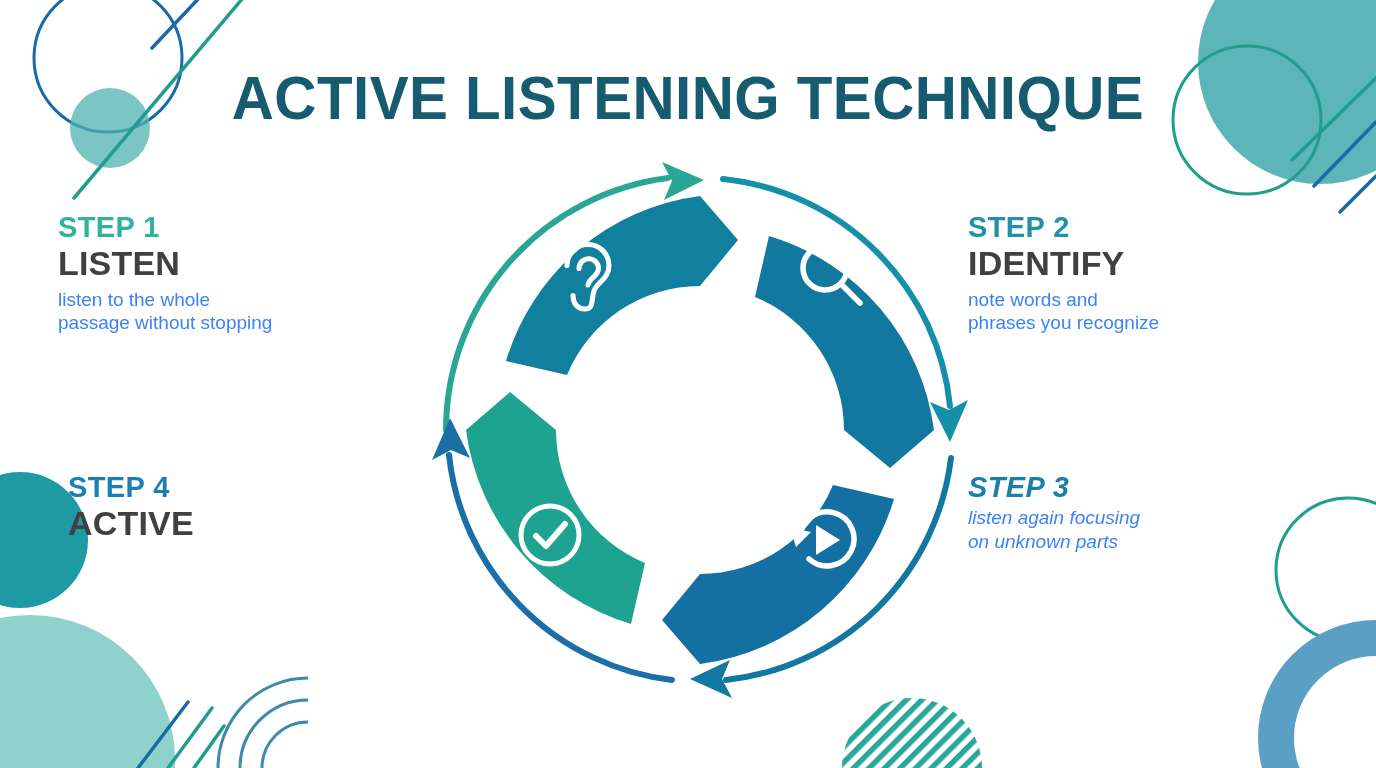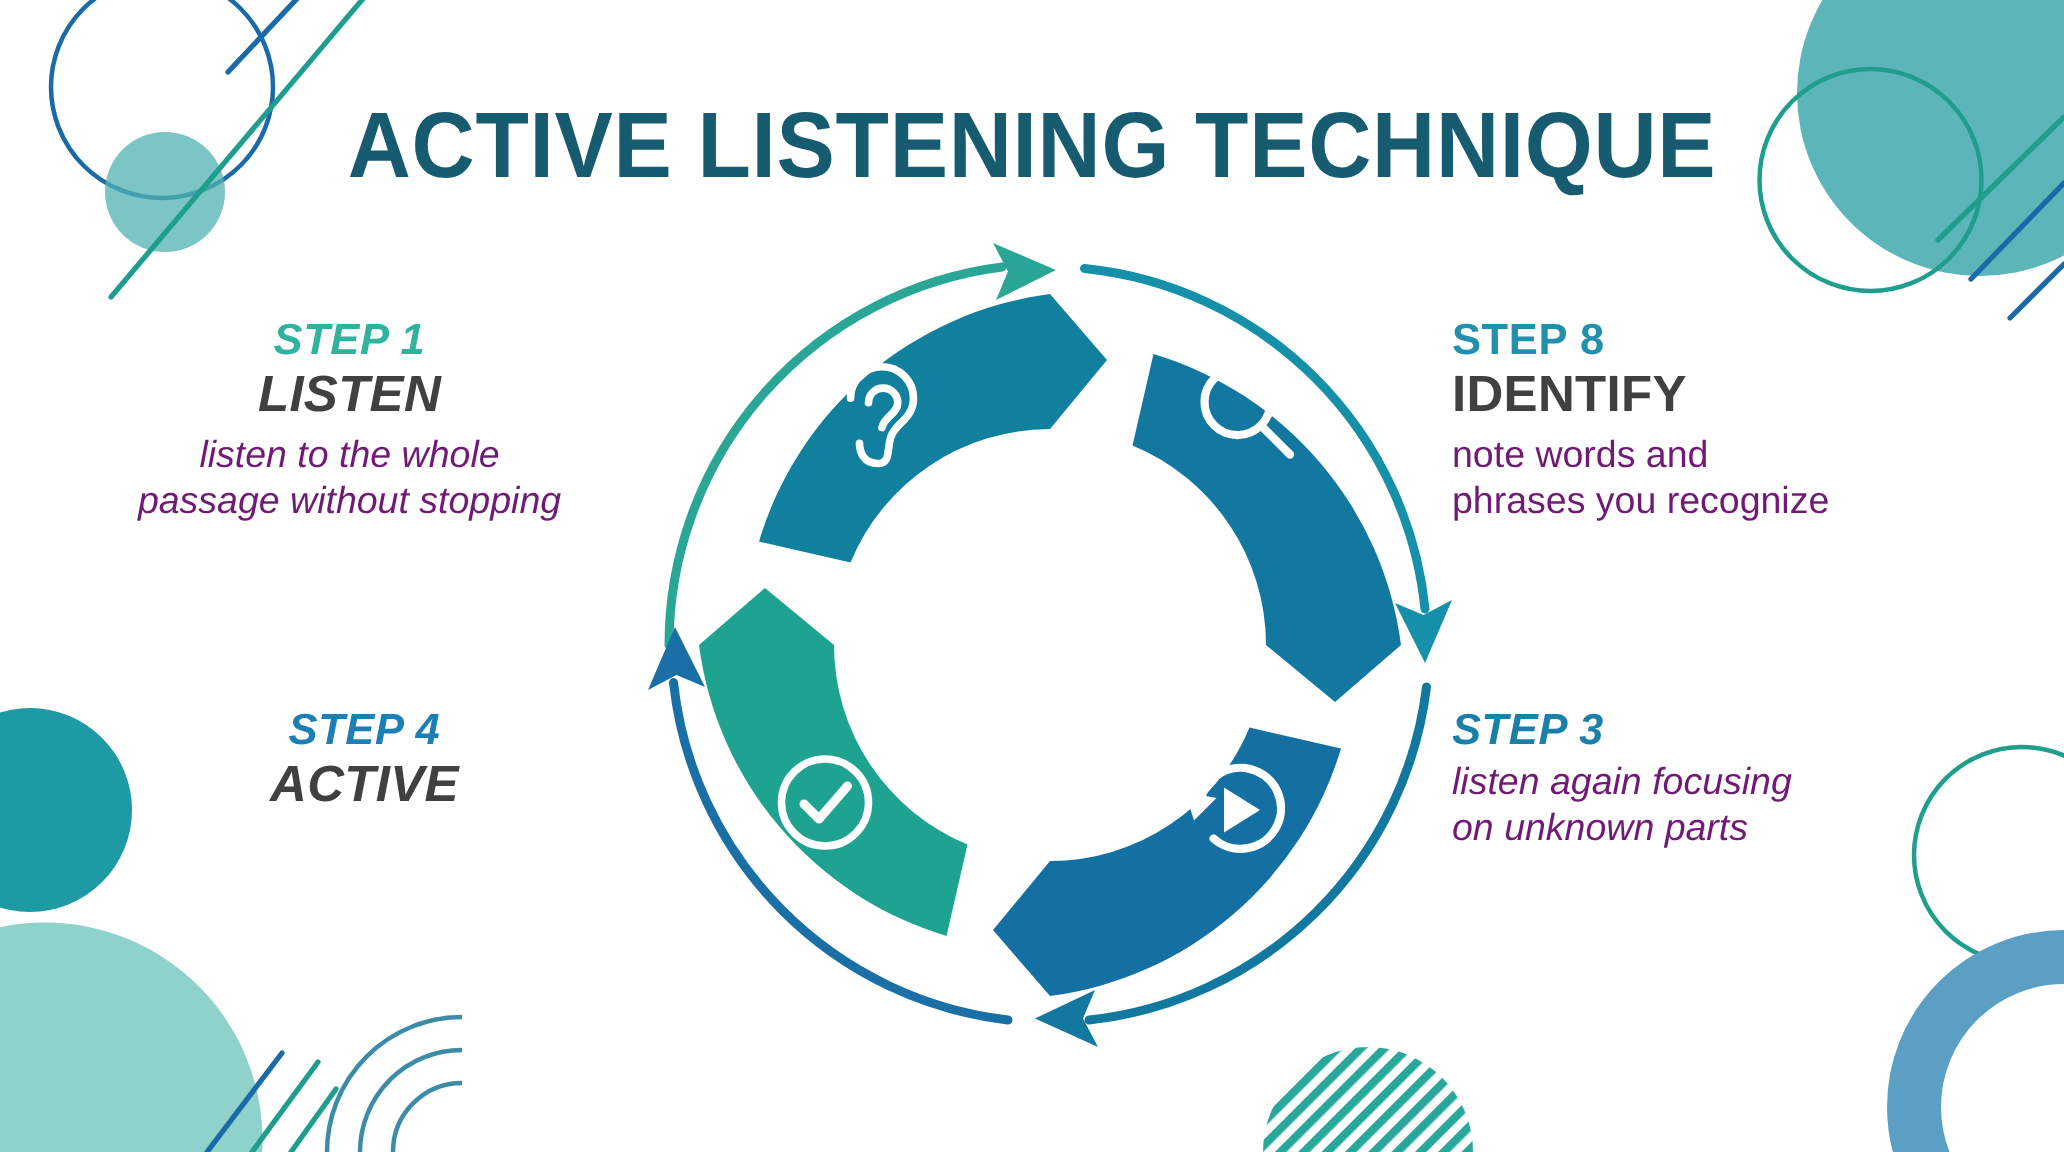--- a/index.html
+++ b/index.html
@@ -36,40 +36,40 @@
     letter-spacing: 0.5px;
     color: #165b70;
     transform: scaleX(0.94);
     transform-origin: 50% 50%;
     white-space: nowrap;
   }
   .step-block {
     position: absolute;
     width: 350px;
   }
-  .step-block.right-align { text-align: center; font-style: italic; }
+  .step-block.right-align { text-align: left; }
   .step-block.left-align  { text-align: left; }
   .step-kicker {
     font-weight: bold;
     font-size: 29px;
     letter-spacing: 0.4px;
     line-height: 1.05;
     margin: 0 0 4px 0;
   }
   .step-title {
     font-weight: bold;
     font-size: 34px;
     letter-spacing: 0.2px;
     color: #404040;
     line-height: 1.05;
     margin: 0 0 6px 0;
   }
   .step-desc {
-    font-size: 25px;
-    color: #701a75;
+    font-size: 19px;
+    color: #3b82f6;
     line-height: 1.22;
     margin: 0;
     white-space: pre-line;
   }
   #step-1 { left: 58px;  top: 212px; }
   #step-4 { left: 68px;  top: 472px; }
   #step-2 { left: 968px; top: 212px; }
   #step-3 { left: 968px; top: 472px; font-style: italic; }
 
   #wheel {
@@ -124,21 +124,21 @@
   <div id="title" style="color: rgb(22, 91, 112);">ACTIVE LISTENING TECHNIQUE</div>
 
   <div class="step-block right-align" id="step-1">
     <div class="step-kicker" style="color:#2fb39c">STEP 1</div>
     <div class="step-title">LISTEN</div>
     <div class="step-desc">listen to the whole
 passage without stopping</div>
   </div>
 
   <div class="step-block left-align" id="step-2">
-    <div class="step-kicker" style="color:#2190ad">STEP 8</div>
+    <div class="step-kicker" style="color:#2190ad">STEP 2</div>
     <div class="step-title">IDENTIFY</div>
     <div class="step-desc">note words and
 phrases you recognize</div>
   </div>
 
   <div class="step-block left-align" id="step-3">
     <div class="step-kicker" style="color:#1b7fa8">STEP 3</div>
     <div class="step-desc">listen again focusing
 on unknown parts</div>
   </div>

